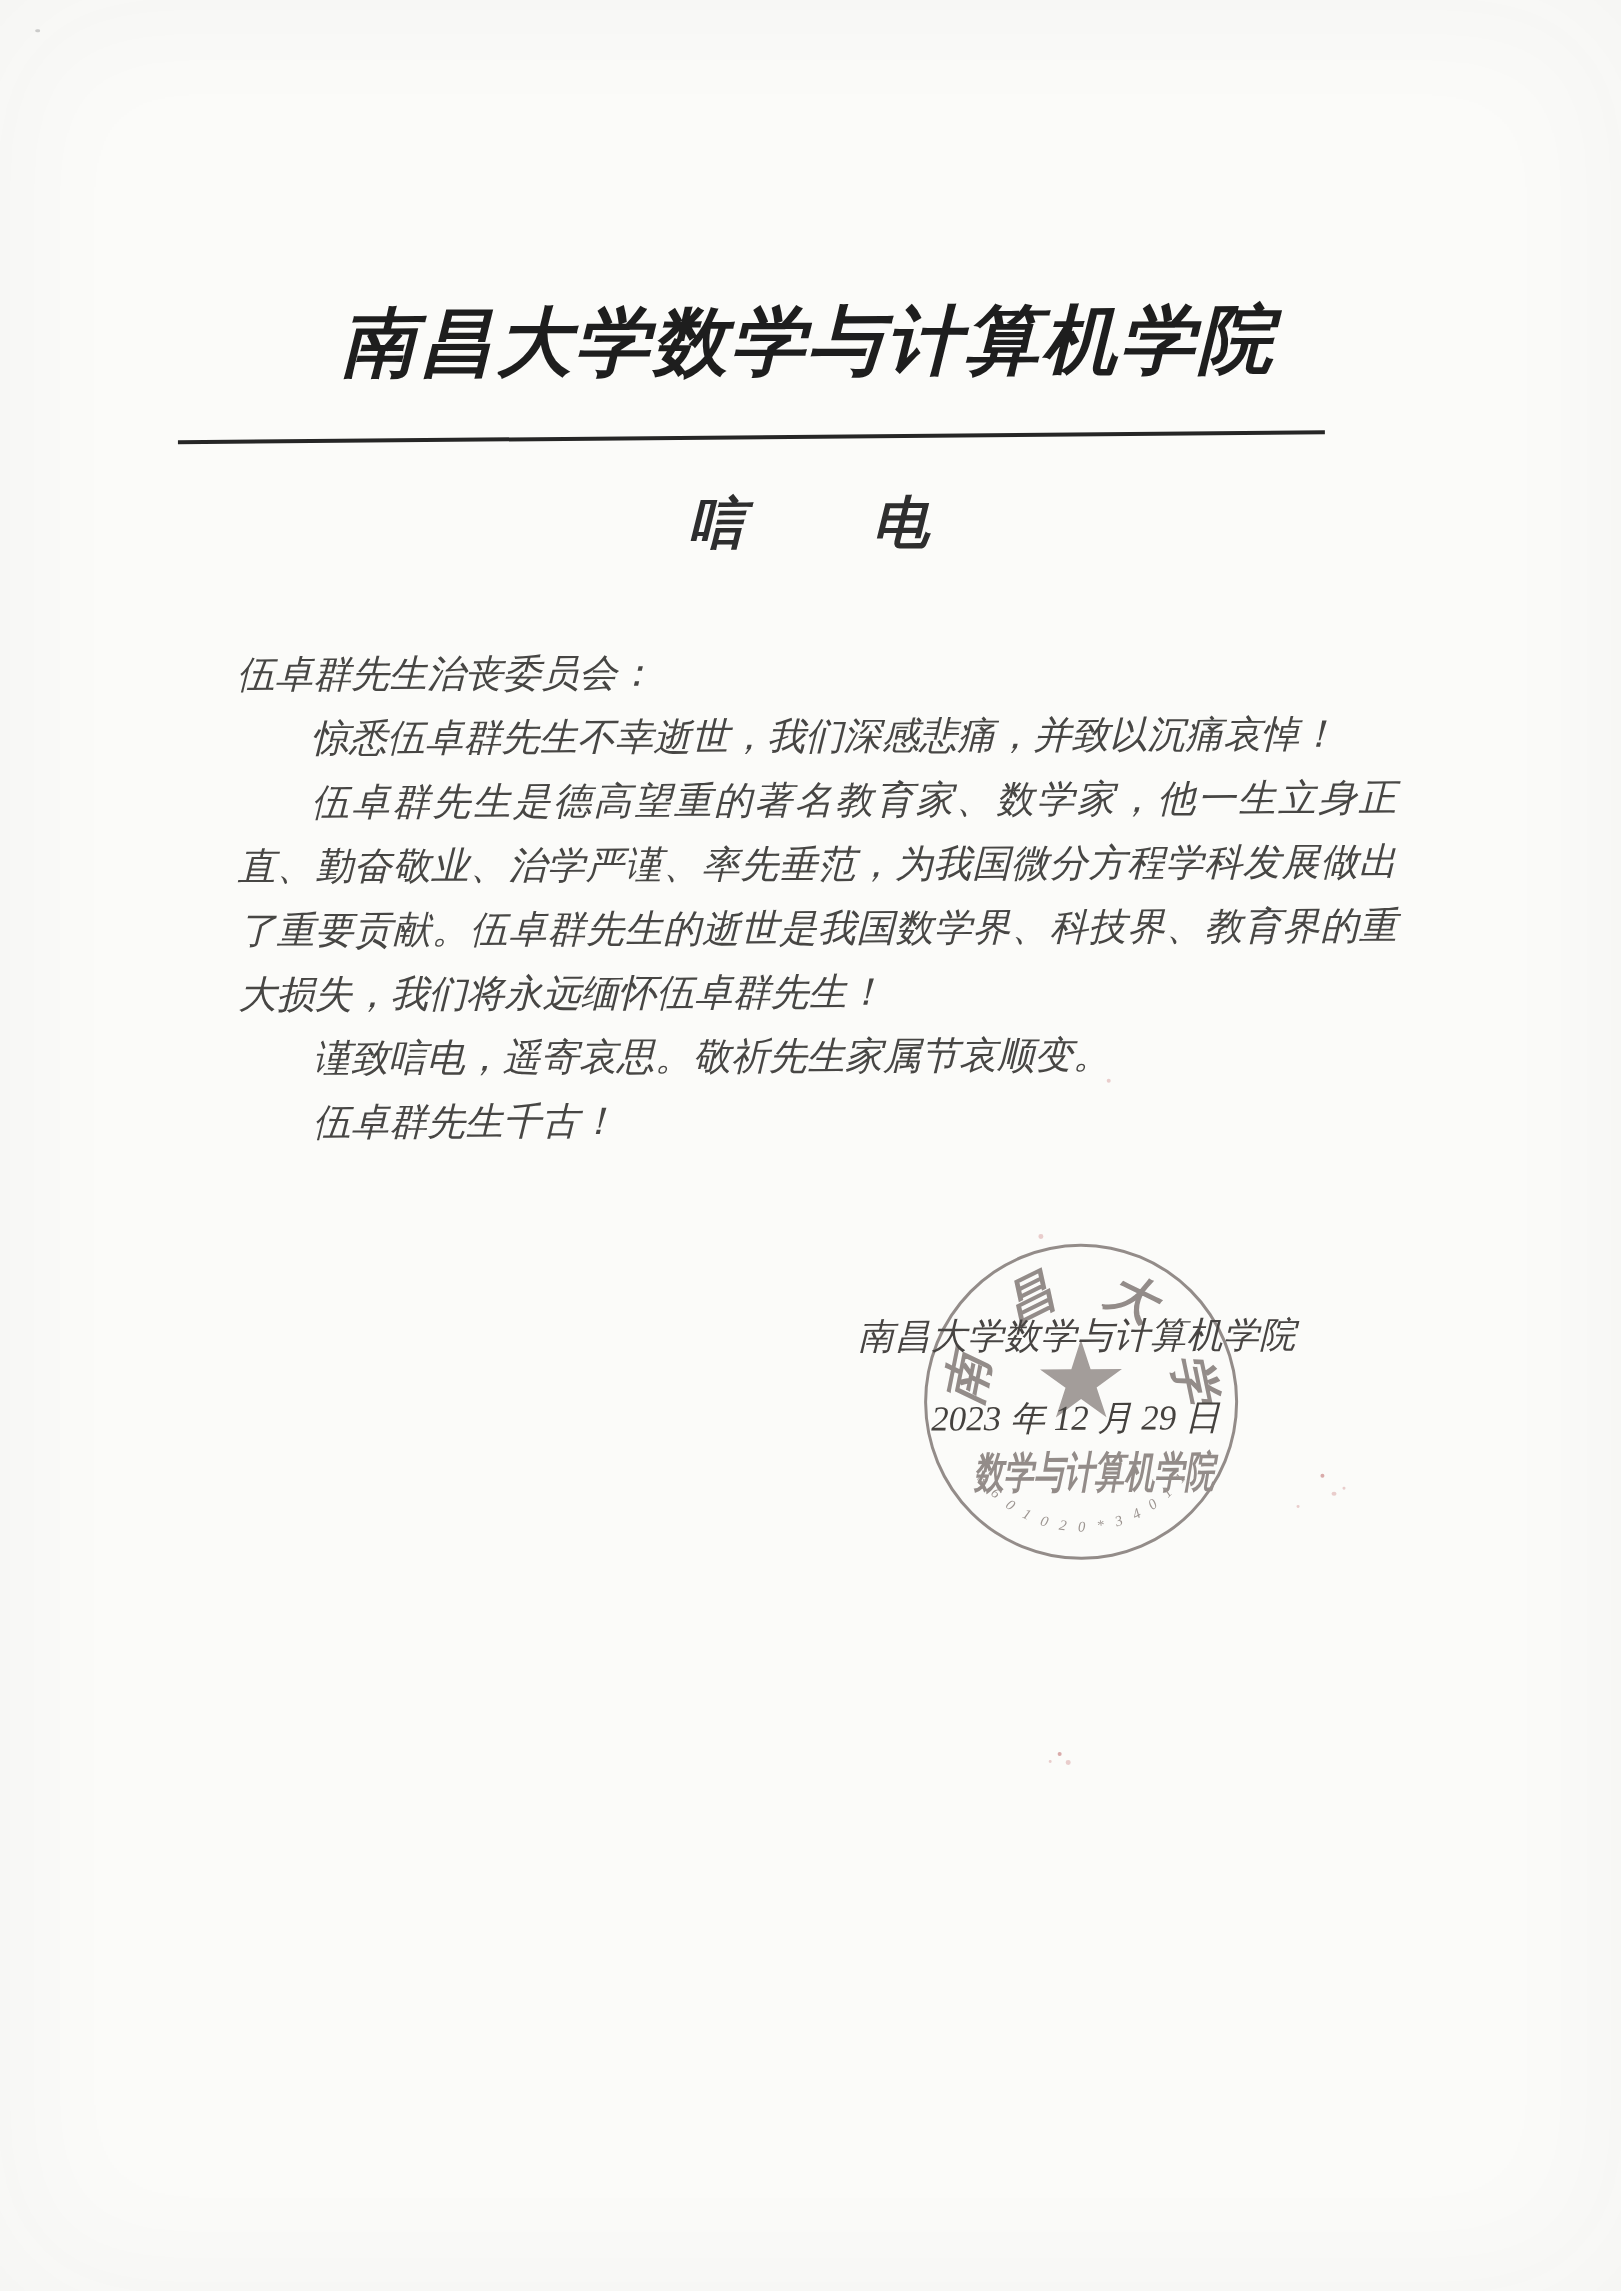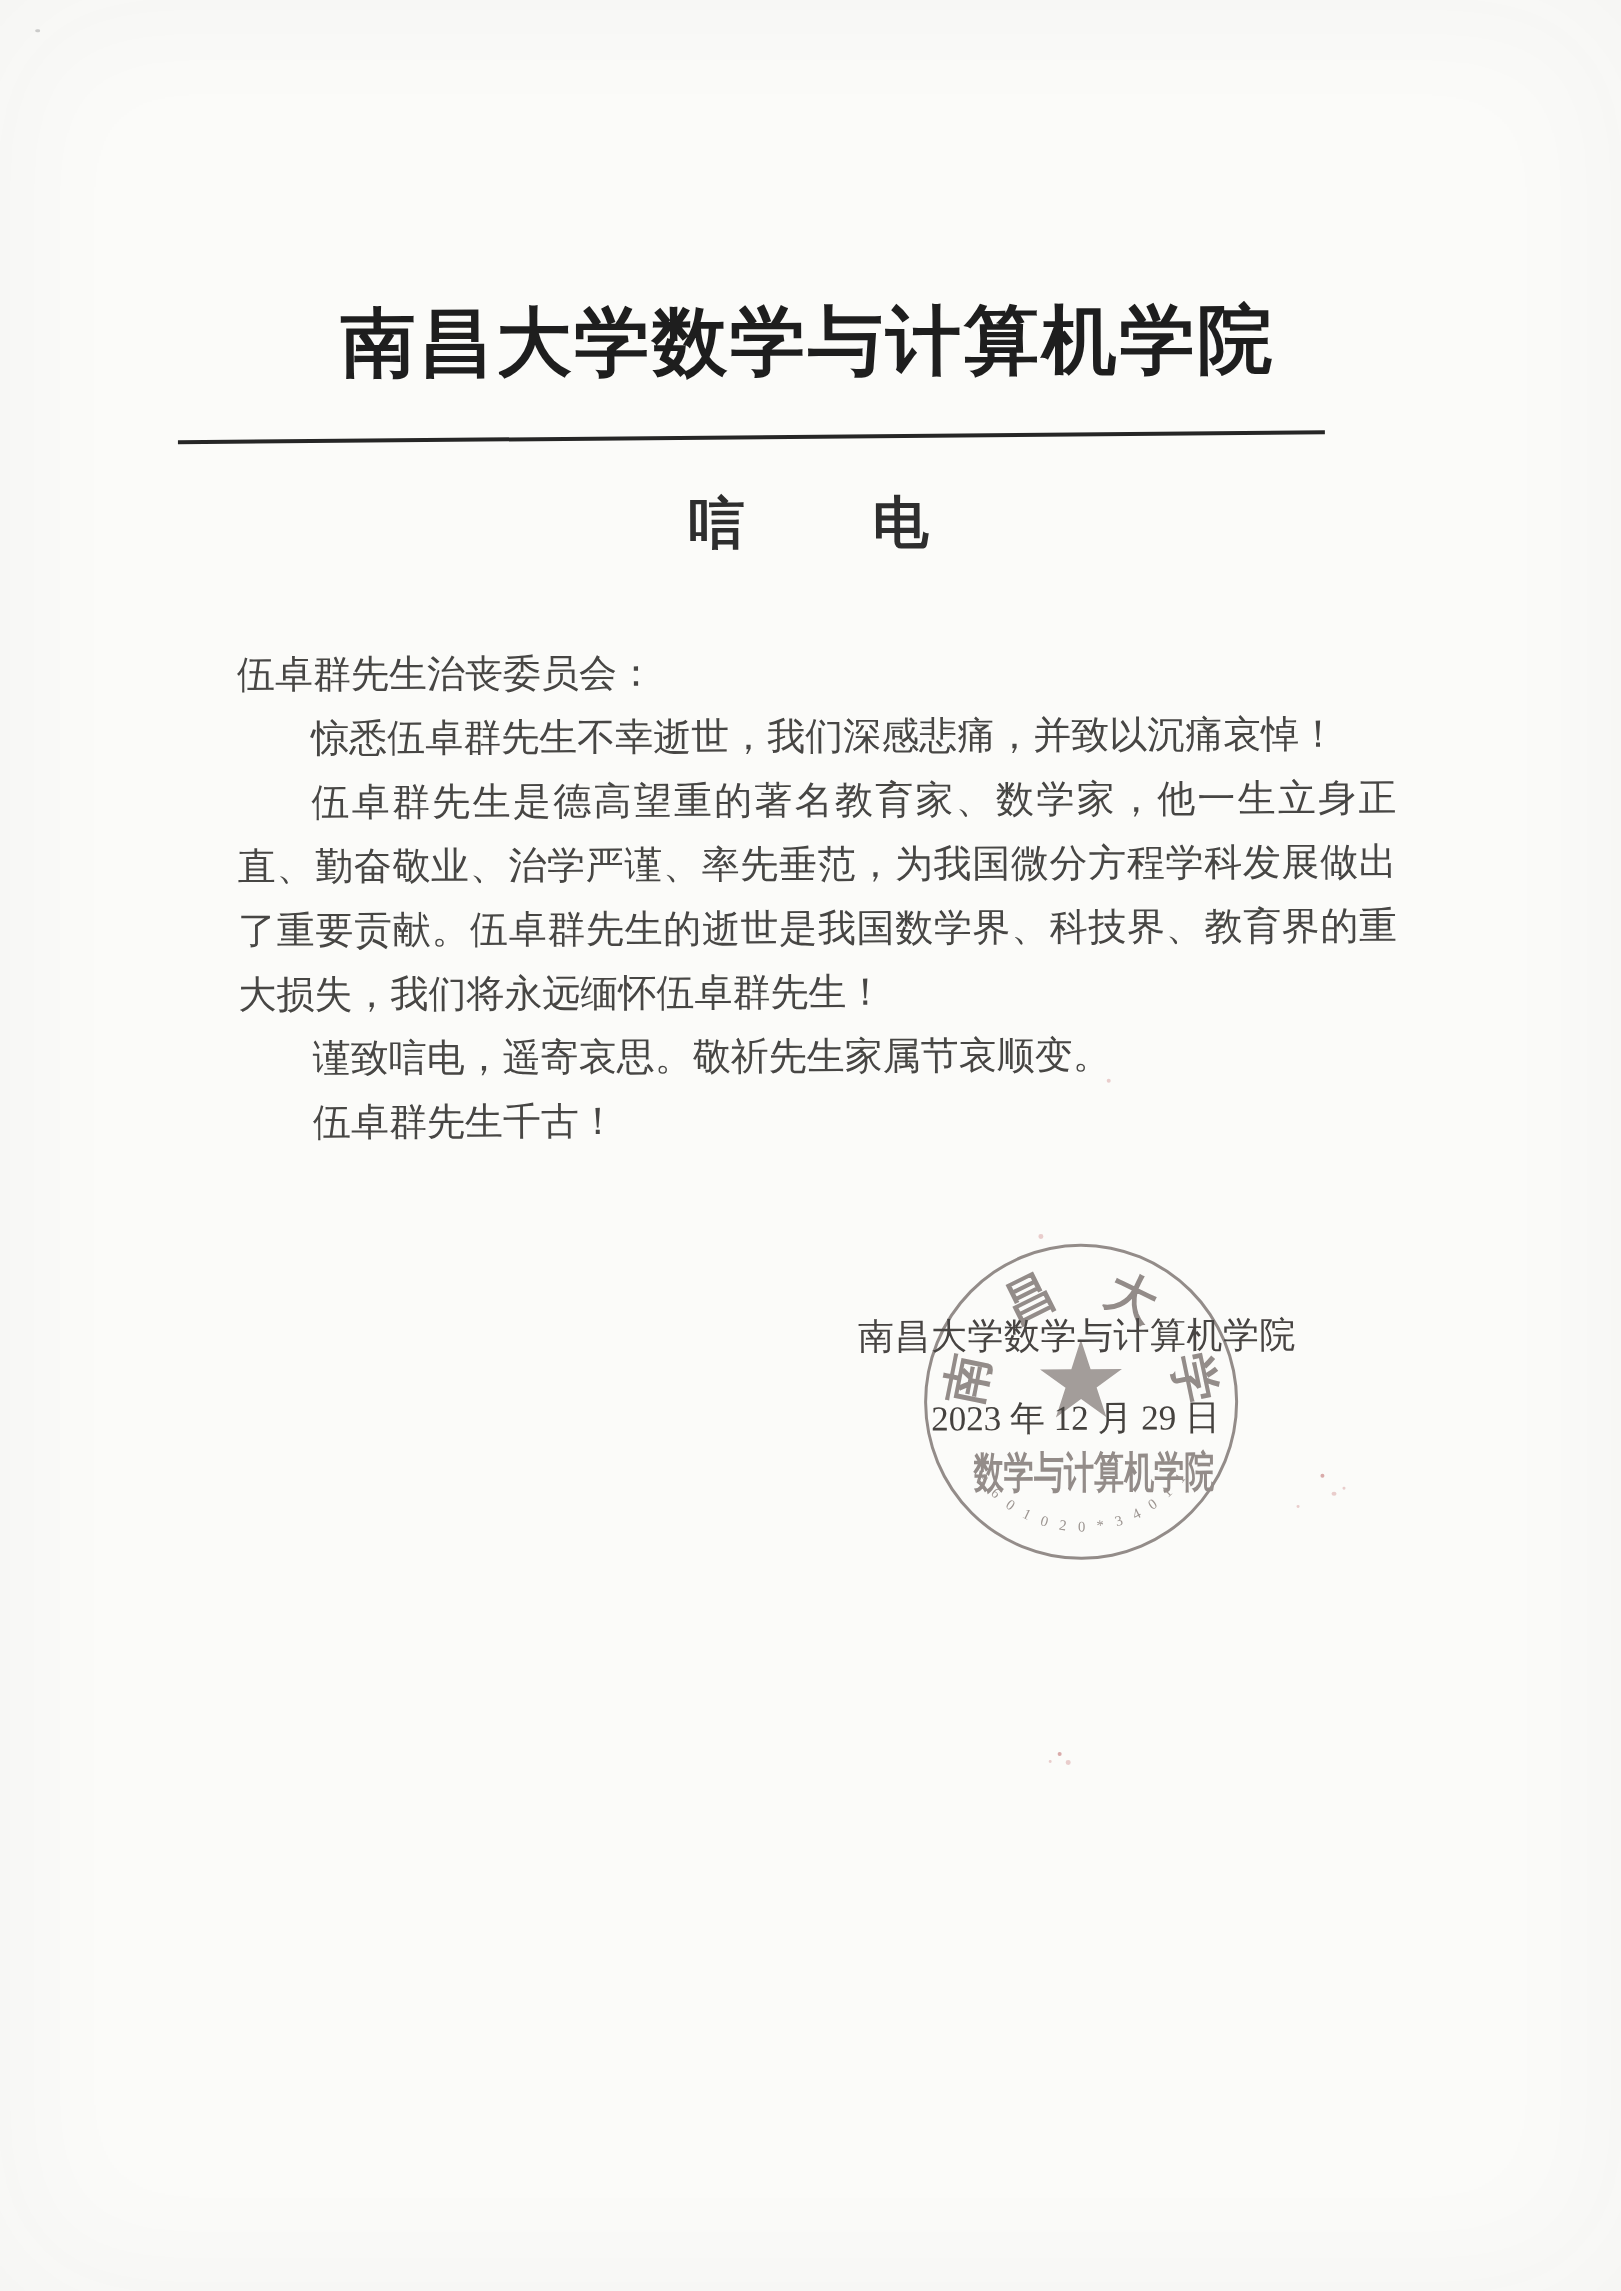--- a/index.html
+++ b/index.html
@@ -6,20 +6,21 @@
   body{
     width:1621px;height:2292px;
     background:#fbfbf9;
     font-family:"Liberation Serif", serif;
     position:relative;
     overflow:hidden;
   }
   .page{
     position:absolute;inset:0;
     box-shadow: inset 0 0 157px rgba(60,60,55,0.035);
+    font-style: italic;
   }
   .content{
     position:absolute;inset:0;
     transform:rotate(-0.25deg);
     transform-origin:50% 40%;
   }
   .letterhead{
     position:absolute;
     top:292px;left:0;width:100%;
     margin:0;

